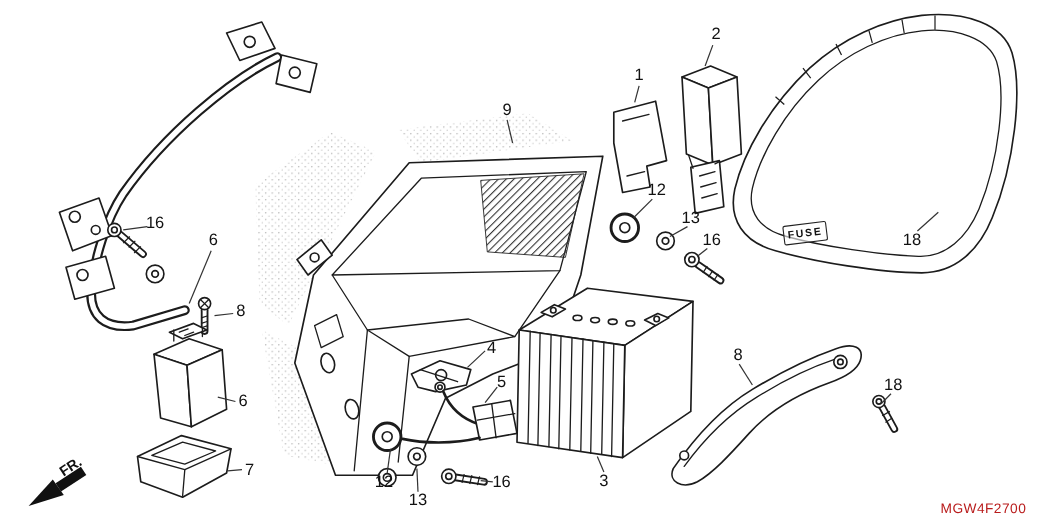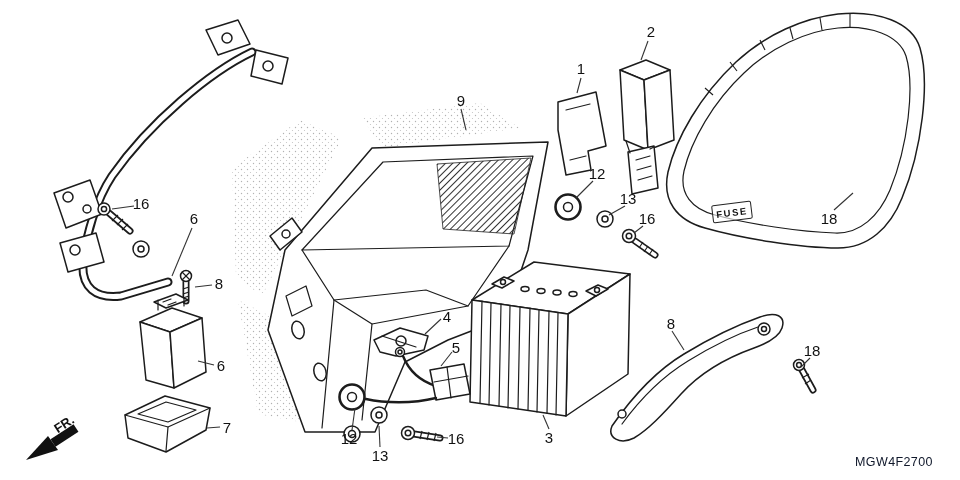--- a/index.html
+++ b/index.html
@@ -19,21 +19,21 @@
     font-size:9.5px;font-weight:bold;letter-spacing:1.6px;color:#111;
     transform:rotate(-7deg);background:rgba(255,255,255,.6);
   }
   .fr-text{
     position:absolute;left:64px;top:424px;
     transform:translate(-50%,-50%) rotate(-33deg);
     font-size:13px;font-weight:bold;color:#111;
   }
   .diagram-code{
     position:absolute;left:855px;top:455px;
-    font-size:12.5px;color:#0f172a;letter-spacing:.4px;
+    font-size:12.5px;color:#b91c1c;letter-spacing:.4px;
   }
   
   .s{fill:#fff;stroke:#1c1c1c;stroke-width:1.5;stroke-linejoin:round;}
   .l{fill:none;stroke:#1c1c1c;stroke-width:1.2;stroke-linecap:round;stroke-linejoin:round;}
   .tube-o{fill:none;stroke:#1c1c1c;stroke-width:9;stroke-linecap:round;stroke-linejoin:round;}
   .tube-i{fill:none;stroke:#fff;stroke-width:5;stroke-linecap:round;stroke-linejoin:round;}
   .bolt-o{stroke:#1c1c1c;stroke-width:7;stroke-linecap:round;}
   .bolt-i{stroke:#fff;stroke-width:3.6;stroke-linecap:round;}
   .tick{stroke:#1c1c1c;stroke-width:1.1;}
   .leader{stroke:#333;stroke-width:1.1;}

